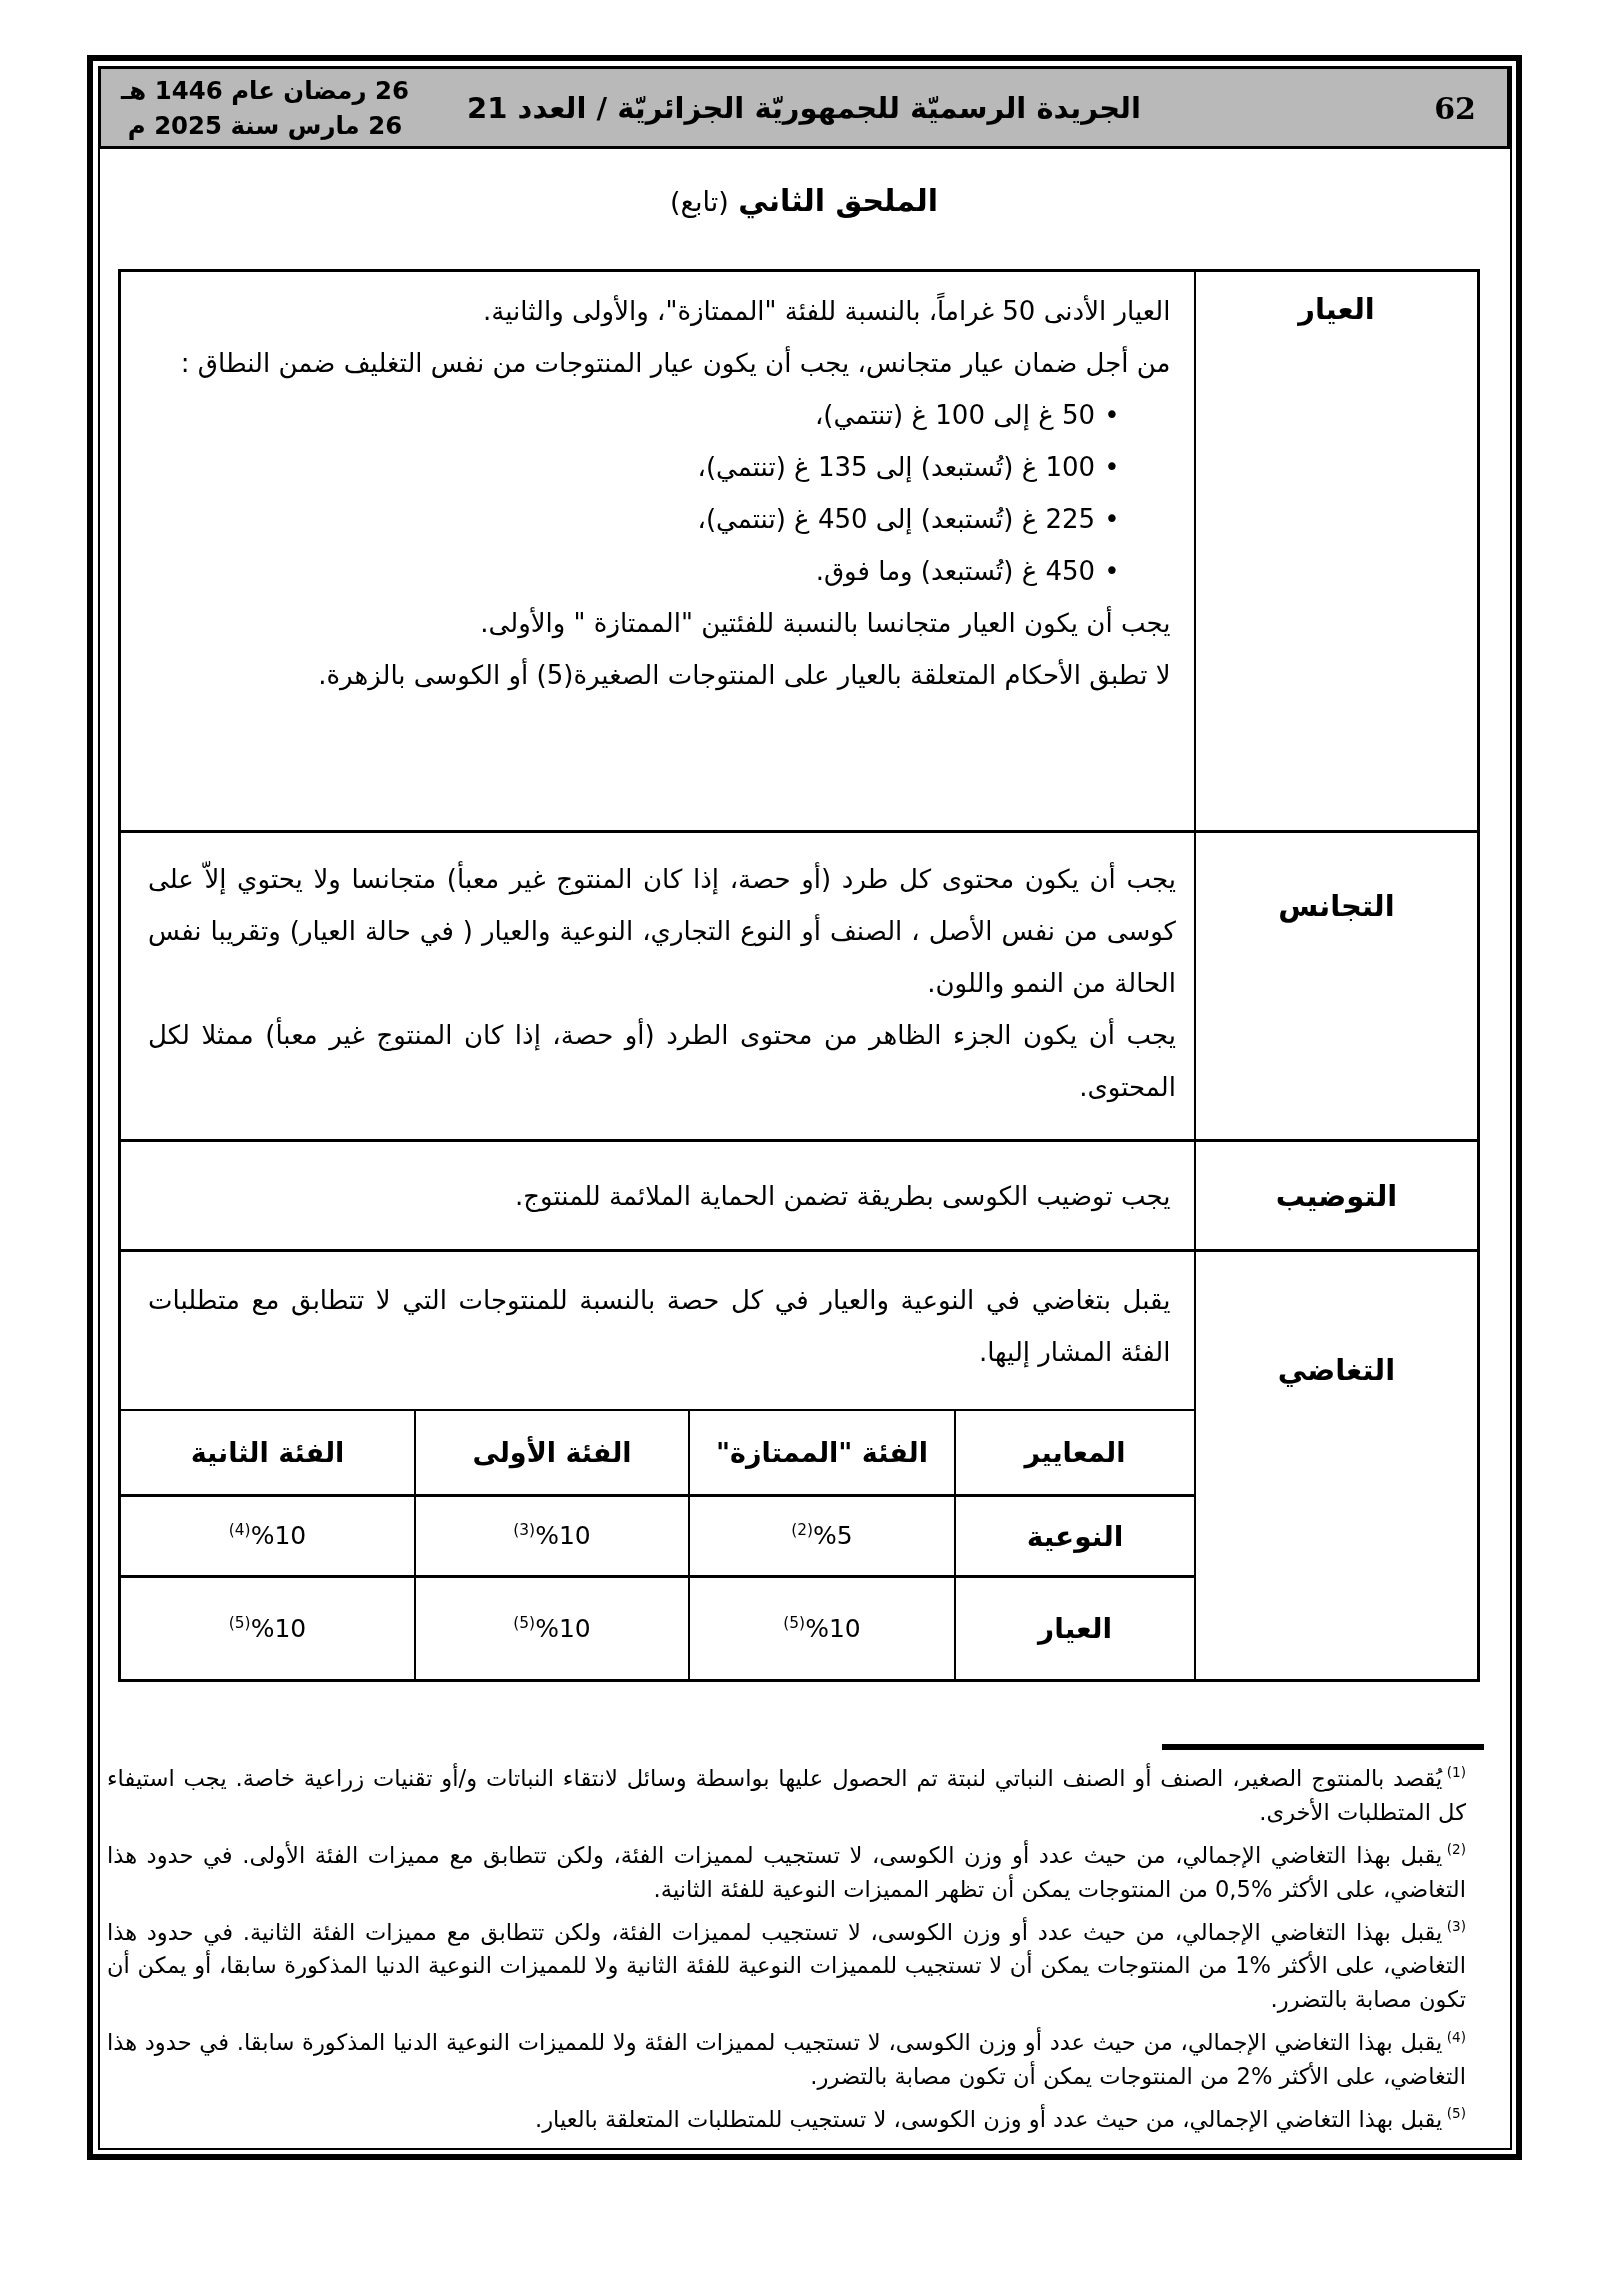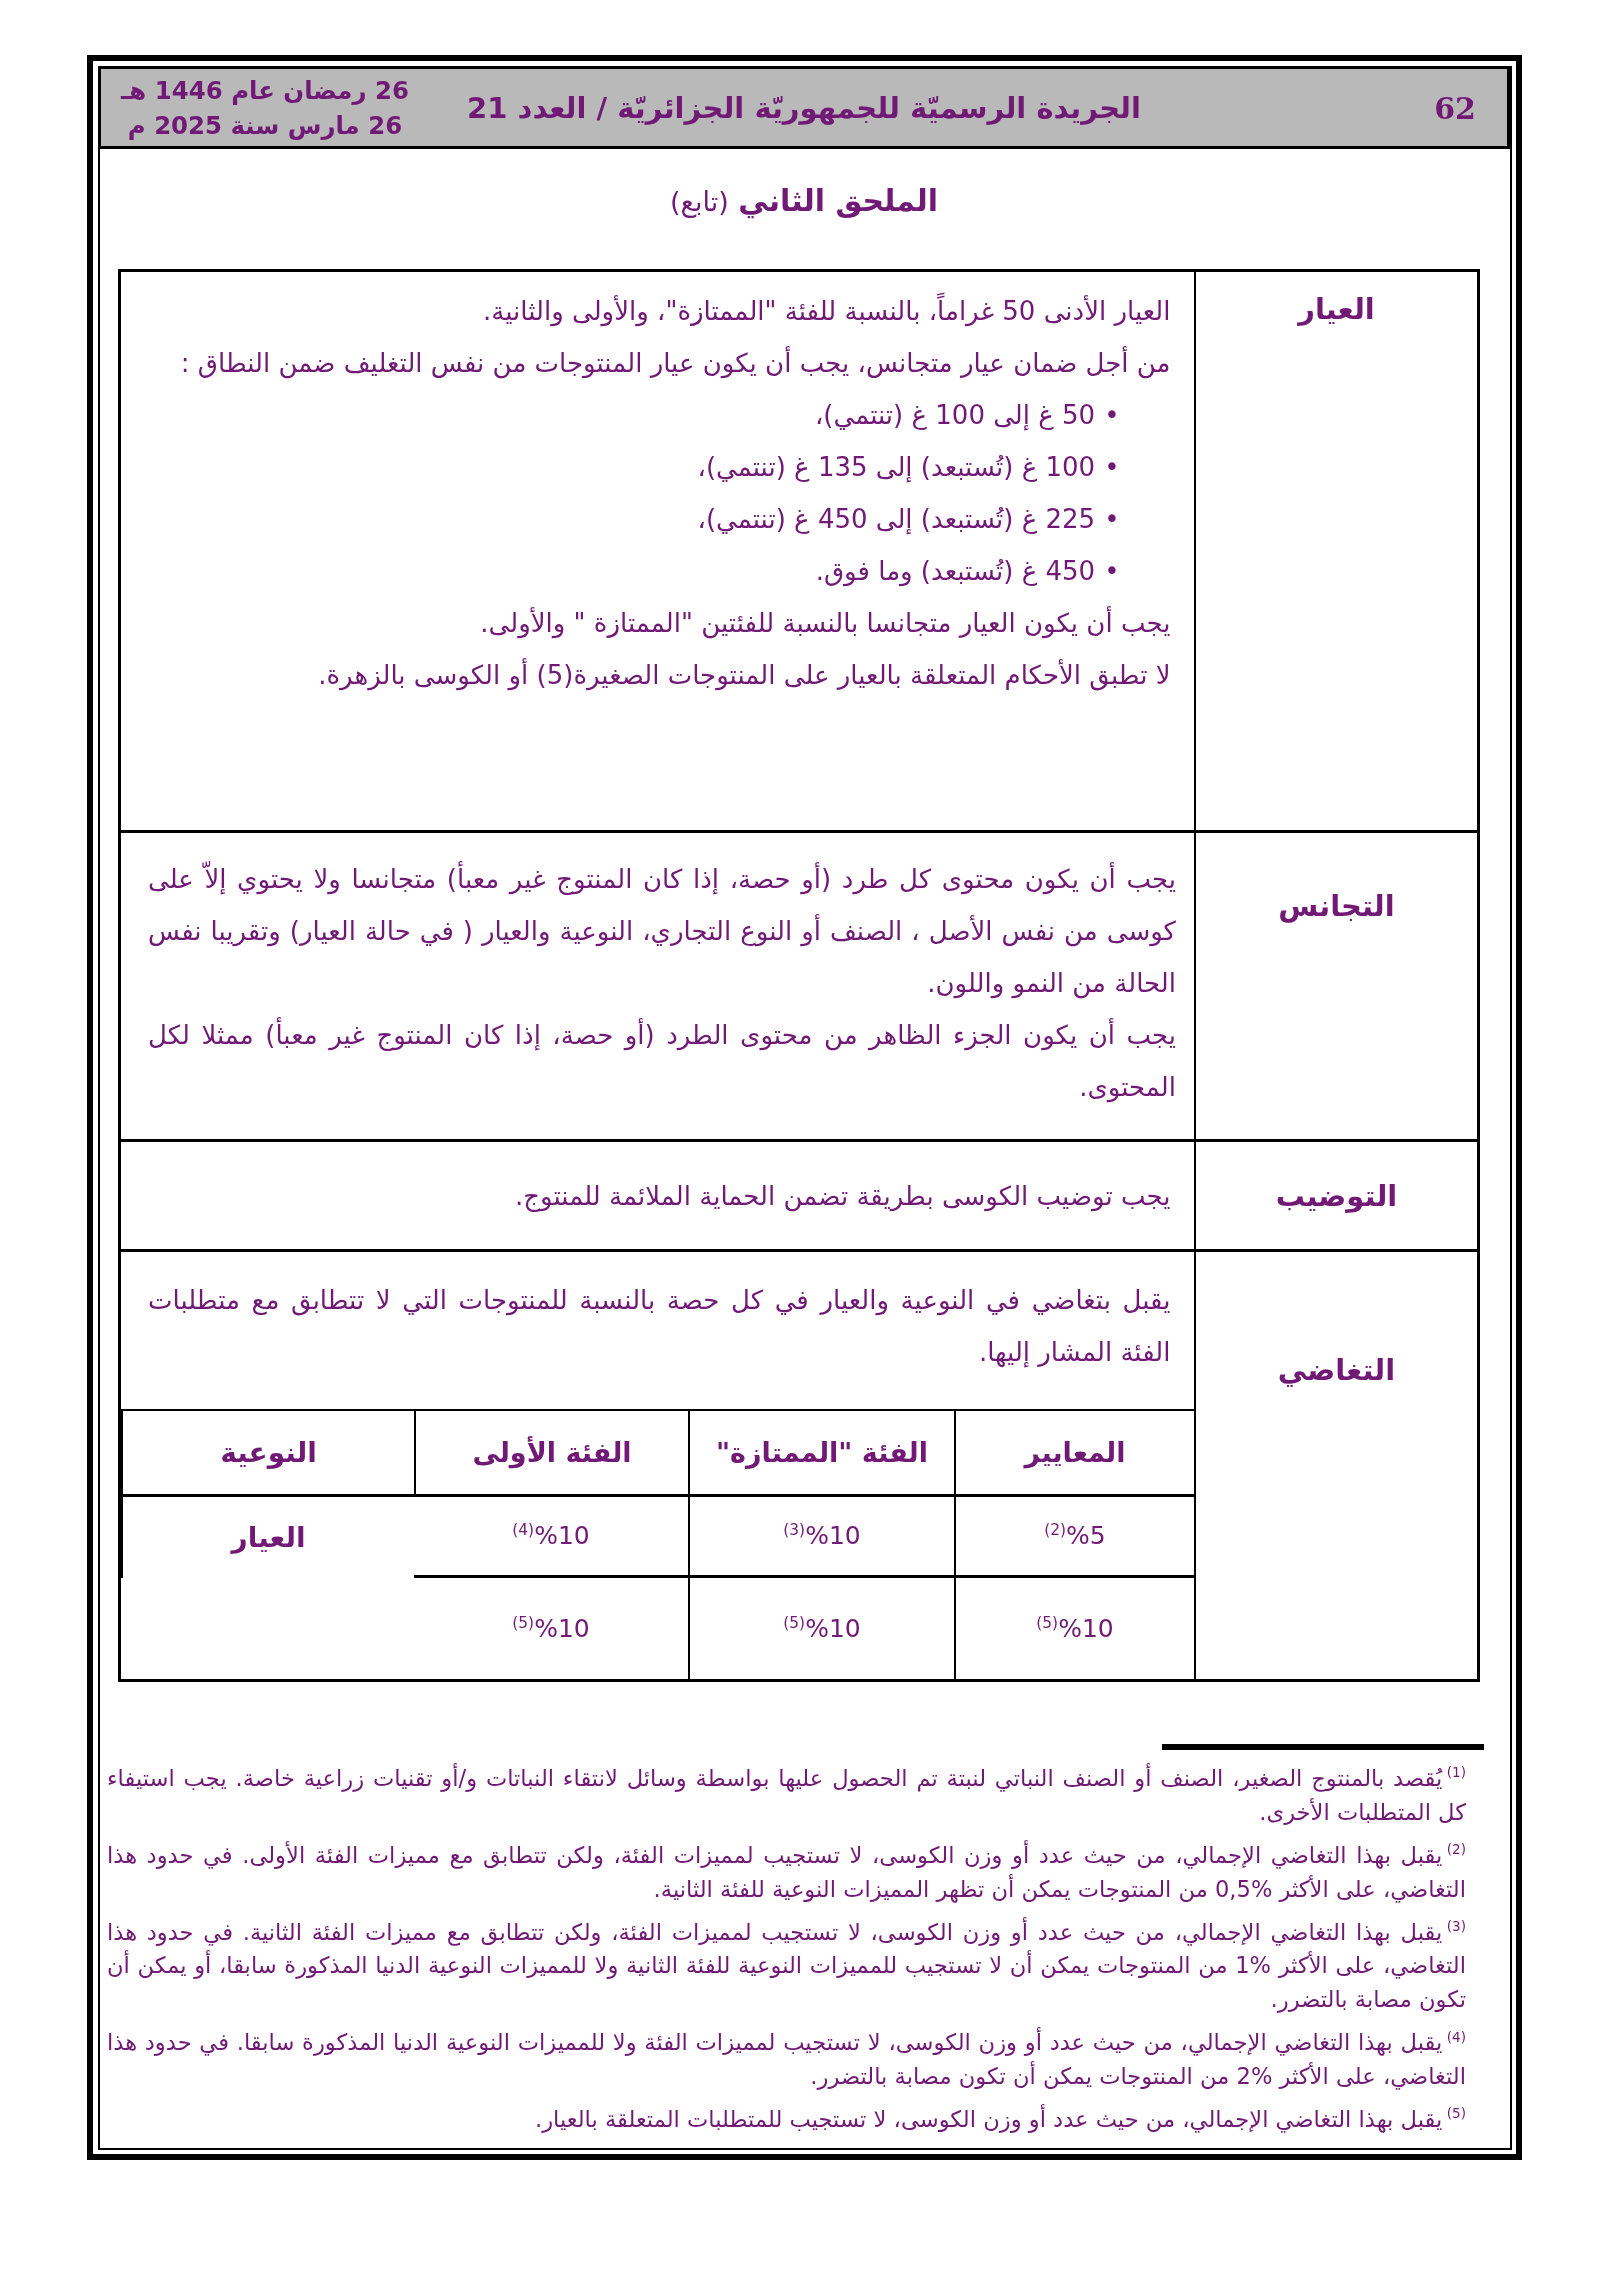--- a/index.html
+++ b/index.html
@@ -2,21 +2,21 @@
 <html lang="ar" style="font-size:14.5px"><head>
 <meta charset="utf-8">
 <style>
   html,body{margin:0;padding:0;}
   body{background:#ffffff;}
   .page{
     position:relative;
     width:1615px;height:2285px;
     background:#ffffff;
     font-family:"DejaVu Sans",sans-serif;
-    color:#701a75;
+    color:#000000;
     overflow:hidden;
   }
   
   .frame-outer{
     position:absolute;left:87px;top:55px;width:1435px;height:2105px;
     border:6.3px solid #000;box-sizing:border-box;padding:4.5px;
   }
   .frame-inner{
     width:100%;height:100%;border:2.7px solid #000;box-sizing:border-box;
   }
@@ -161,20 +161,21 @@
 
     <div class="lbl lbl-4">التغاضي</div>
     <div class="cnt cnt-4">
       <p>يقبل بتغاضي في النوعية والعيار في كل حصة بالنسبة للمنتوجات التي لا تتطابق مع متطلبات الفئة المشار إليها.</p>
     </div>
 
     <div class="criteria">
       <div class="crit-cell crit-head crit-bl crit-bb">المعايير</div>
       <div class="crit-cell crit-head crit-bl crit-bb">الفئة "الممتازة"</div>
       <div class="crit-cell crit-head crit-bl crit-bb">الفئة الأولى</div>
+      <div class="crit-cell crit-head crit-bb">الفئة الثانية</div>
 
       <div class="crit-cell crit-lbl crit-bl crit-bb">النوعية</div>
       <div class="crit-cell crit-val crit-bl crit-bb">
         <span class="vwrap"><sup>(2)</sup><span>%5</span></span>
       </div>
       <div class="crit-cell crit-val crit-bl crit-bb">
         <span class="vwrap"><sup>(3)</sup><span>%10</span></span>
       </div>
       <div class="crit-cell crit-val crit-bb">
         <span class="vwrap"><sup>(4)</sup><span>%10</span></span>

